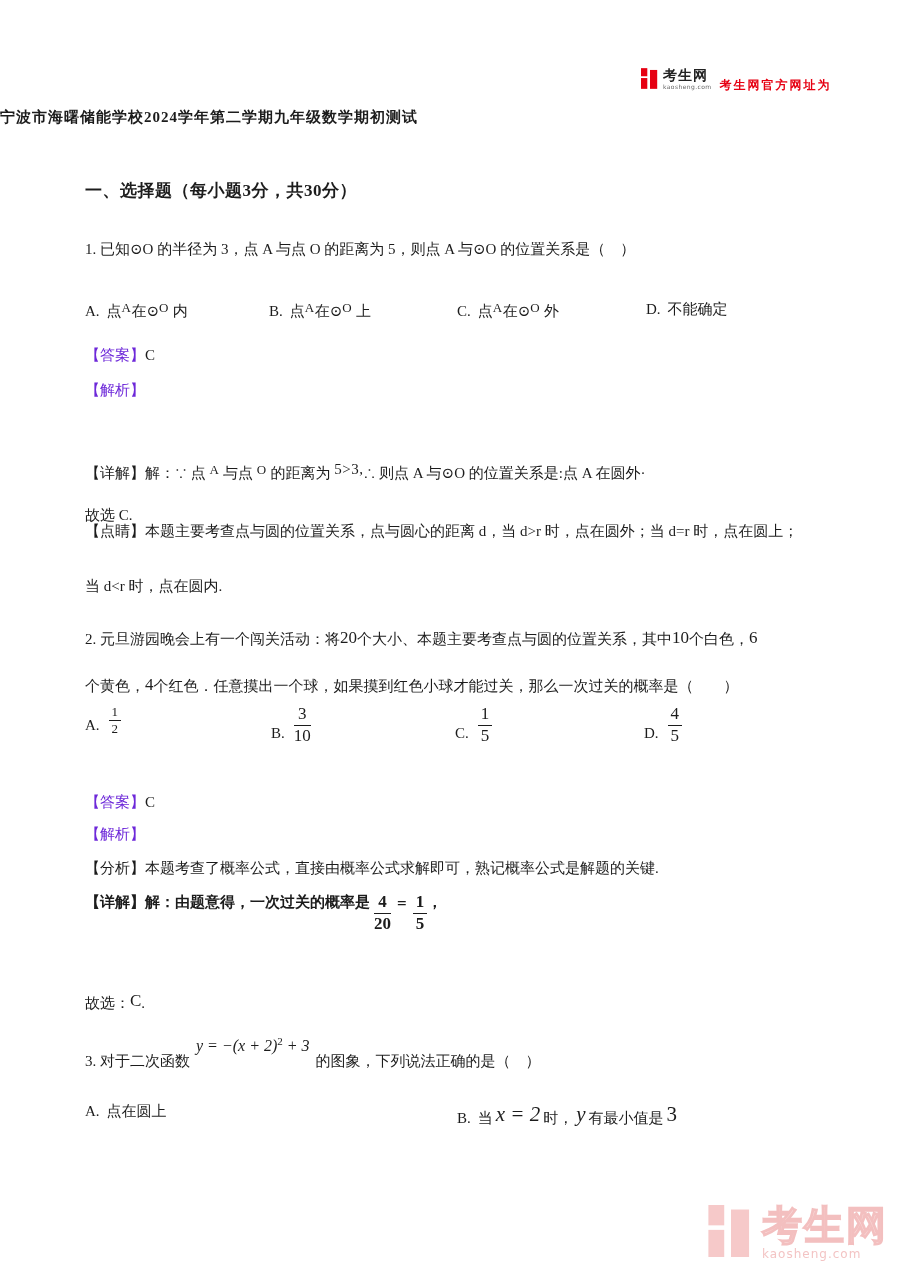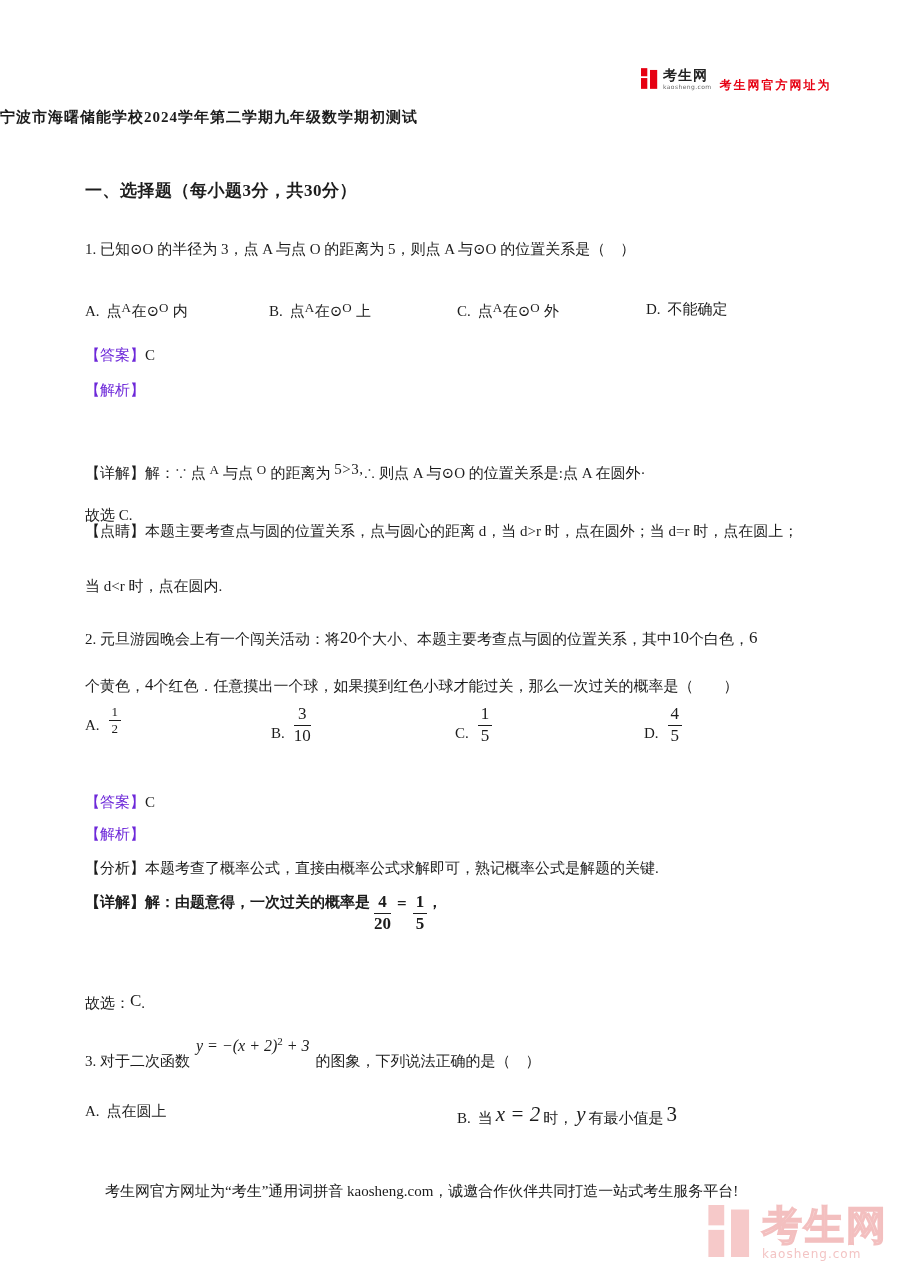--- a/index.html
+++ b/index.html
@@ -173,21 +173,20 @@
 
   <div class="abs optrow" style="top:1102px">
     <span class="opt" style="left:0">
       <span class="lab">A.</span><span>点在圆上</span>
     </span>
     <span class="opt" style="left:372px">
       <span class="lab">B.</span><span>当</span><span class="mvar">x = 2</span><span>时，</span><span class="mvar">y</span><span>有最小值是</span><span class="mvar" style="font-style:normal">3</span>
     </span>
   </div>
 
-  <div class="abs footer" style="top:1182px">考生网官方网址为“考生”通用词拼音 kaosheng.com，诚邀合作伙伴共同打造一站式考生服务平台!</div>
 
   <div class="abs wm">
     <span>
       <svg width="46" height="52" viewBox="0 0 20 23">
         <rect x="0" y="0" width="7" height="9" fill="#f6c9c9"></rect>
         <rect x="0" y="11" width="7" height="12" fill="#f6c9c9"></rect>
         <rect x="10" y="2" width="8" height="21" fill="#f6c9c9"></rect>
       </svg>
     </span>
     <span class="wm-text">

